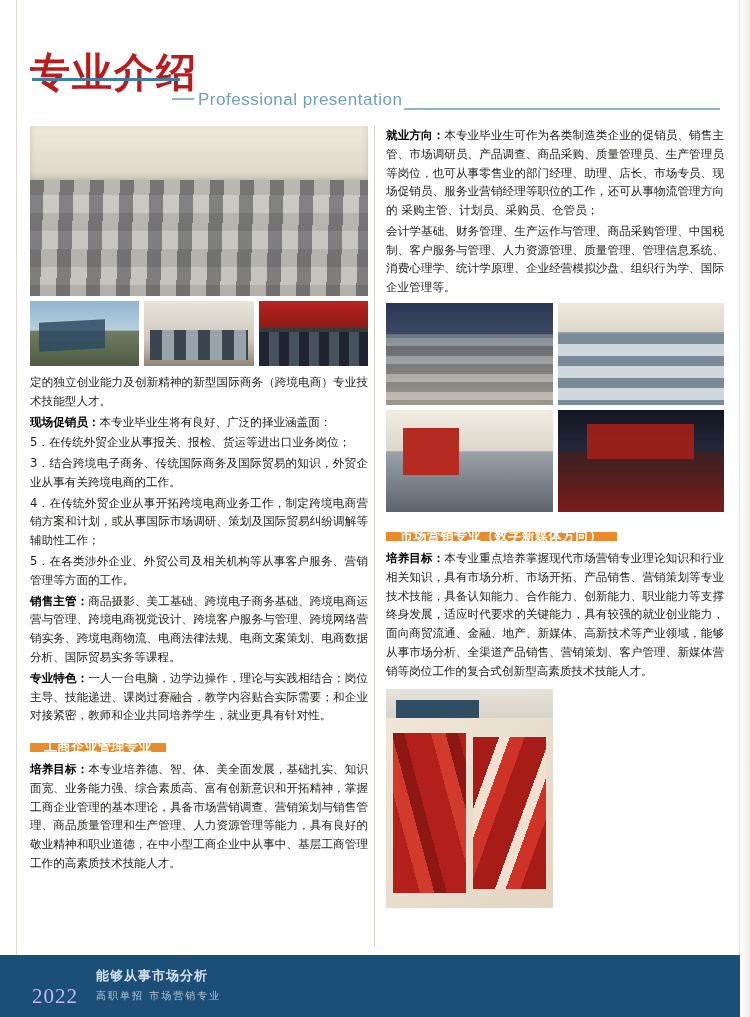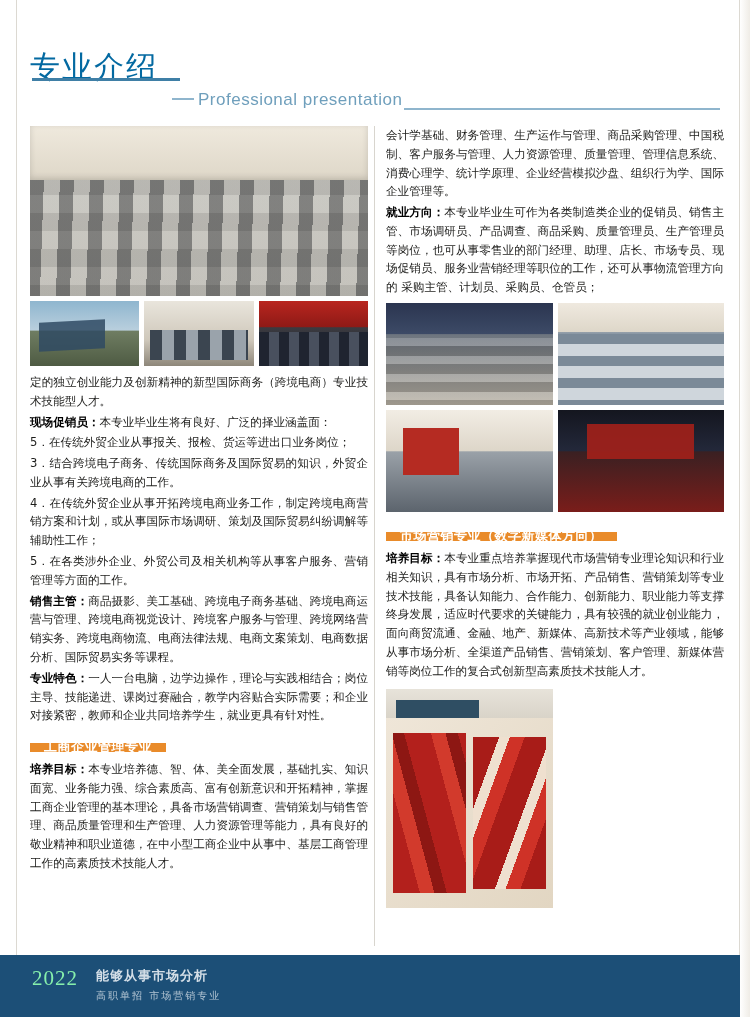--- a/index.html
+++ b/index.html
@@ -32,23 +32,23 @@
     background: #dcd9d2;
   }
 
   
   .header {
     position: absolute;
     left: 30px; top: 42px; width: 690px; height: 80px;
   }
   .header-cn {
     font-family: "DejaVu Sans", sans-serif;
-    font-size: 30px;
-    font-weight: normal;
-    color: #0369a1;
+    font-size: 40px;
+    font-weight: bold;
+    color: #b91c1c;
     letter-spacing: 2px;
     line-height: 1;
     position: absolute;
     left: 0; top: 10px;
   }
   .header-cn .strike {
     position: absolute;
     left: 2px; top: 26px;
     width: 148px; height: 3px;
     background: #3f7fa6;
@@ -248,23 +248,23 @@
 
   
   .footer {
     position: absolute;
     left: 0; bottom: 0;
     width: 750px; height: 62px;
     background: #1c4f77;
   }
   .footer-year {
     position: absolute;
-    left: 32px; top: 11px;
+    left: 32px; top: 29px;
     font-size: 21px;
-    color: #86efac;
+    color: #c4b5fd;
     font-family: "Liberation Serif", serif;
     letter-spacing: 1px;
   }
   .footer-name {
     position: absolute;
     left: 96px; top: 12px;
     font-size: 13px;
     color: #e4ebf1;
     font-weight: bold;
     letter-spacing: 1px;
@@ -345,25 +345,25 @@
 
     <p class="p">
       <span class="lbl">培养目标：</span><span>本专业培养德、智、体、美全面发展，基础扎实、知识面宽、业务能力强、综合素质高、富有创新意识和开拓精神，掌握工商企业管理的基本理论，具备市场营销调查、营销策划与销售管理、商品质量管理和生产管理、人力资源管理等能力，具有良好的敬业精神和职业道德，在中小型工商企业中从事中、基层工商管理工作的高素质技术技能人才。</span>
     </p>
 
 
   </div>
 
   <div class="col col-right">
 
+    <p class="p">
+      <span class="lbl">就业方向：</span><span>本专业毕业生可作为各类制造类企业的促销员、销售主管、市场调研员、产品调查、商品采购、质量管理员、生产管理员等岗位，也可从事零售业的部门经理、助理、店长、市场专员、现场促销员、服务业营销经理等职位的工作，还可从事物流管理方向的  采购主管、计划员、采购员、仓管员；</span>
+    </p>
+
     <p class="p">会计学基础、财务管理、生产运作与管理、商品采购管理、中国税制、客户服务与管理、人力资源管理、质量管理、管理信息系统、消费心理学、统计学原理、企业经营模拟沙盘、组织行为学、国际企业管理等。</p>
-
-    <p class="p">
-      <span class="lbl">就业方向：</span><span>本专业毕业生可作为各类制造类企业的促销员、销售主管、市场调研员、产品调查、商品采购、质量管理员、生产管理员等岗位，也可从事零售业的部门经理、助理、店长、市场专员、现场促销员、服务业营销经理等职位的工作，还可从事物流管理方向的  采购主管、计划员、采购员、仓管员；</span>
-    </p>
 
     <div class="right-grid">
       <div class="img rg-item ph-lecture">
         
       </div>
       <div class="img rg-item ph-seats">
         
       </div>
       <div class="img rg-item ph-meeting">
         

